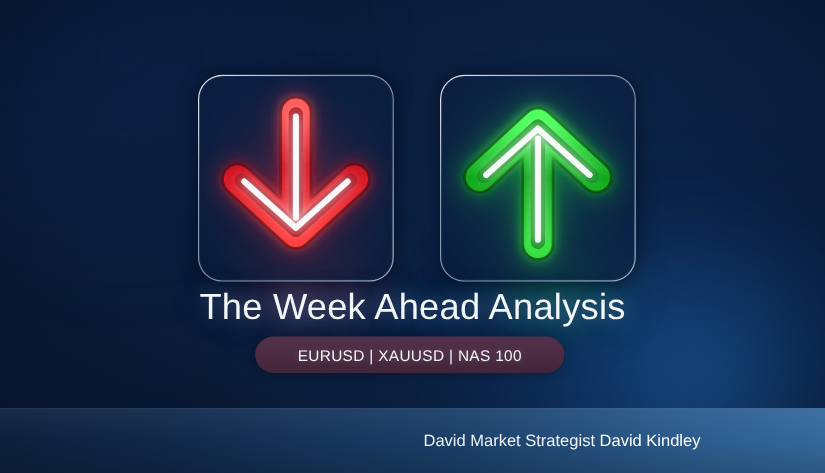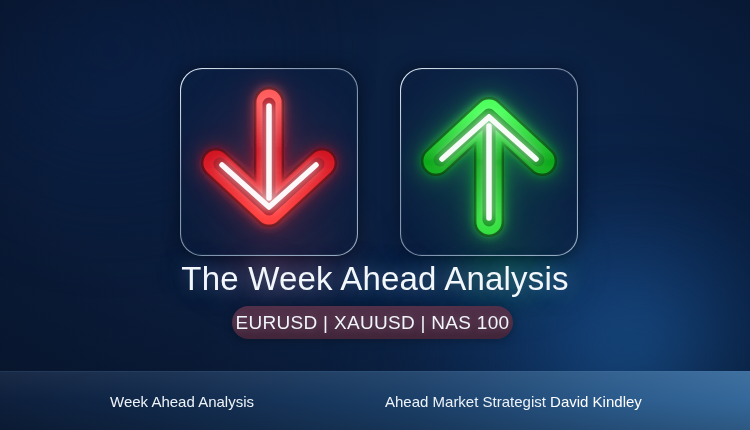--- a/index.html
+++ b/index.html
@@ -177,21 +177,21 @@
     width: 281px;
     height: 33px;
     border-radius: 17px;
     background: linear-gradient(180deg, #52304a 0%, #4b2b42 55%, #412539 100%);
     box-shadow: 0 1px 10px rgba(0,0,0,0.28);
     display: flex;
     align-items: center;
     justify-content: center;
   }
   .pill-text {
-    font-size: 19px;
+    font-size: 14px;
     font-weight: 400;
     color: #f1f4f8;
     letter-spacing: 0.3px;
     white-space: nowrap;
     text-shadow: 0 0 8px rgba(200,215,235,0.25);
   }
 
   
   .footer {
     position: absolute;
@@ -319,19 +319,18 @@
     </svg>
   </div>
 
   <div class="headline">The Week Ahead Analysis</div>
 
   <div class="pill">
     <span class="pill-text">EURUSD | XAUUSD | NAS 100</span>
   </div>
 
   <div class="footer">
-    <div class="footer-left">Week Ahead Analysis</div>
     <div class="footer-right">
-      <span>Ahead Market Strategist </span><b>David Kindley</b>
+      <span>David Market Strategist </span><b>David Kindley</b>
     </div>
   </div>
 
 </div>
 
 </body></html>

